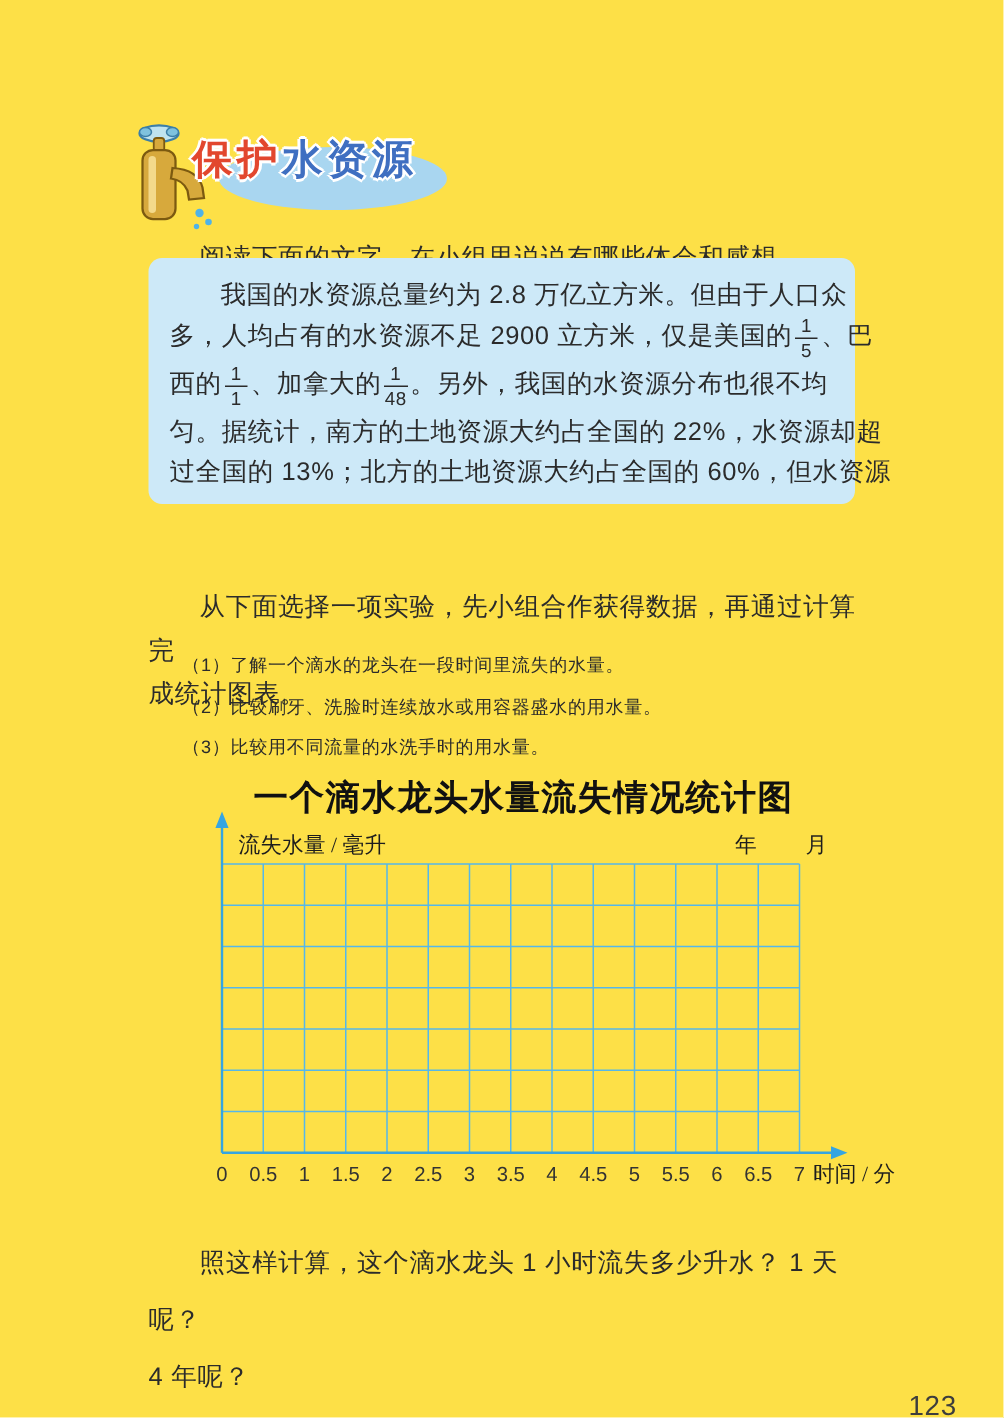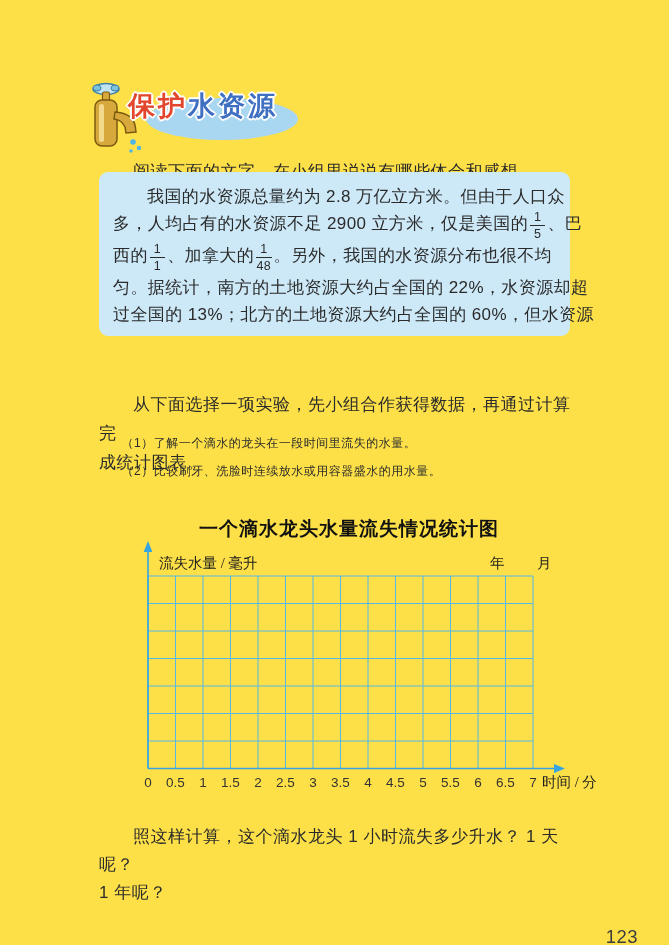--- a/index.html
+++ b/index.html
@@ -37,29 +37,29 @@
   #task-intro{top:373px;}
   #task-intro .tline{display:block;}
   #task-intro .tline.first{text-indent:2em;}
 
   .experiments{position:absolute;left:99px;top:430px;width:490px;}
   .exp-line{margin:0;font-size:12px;line-height:27.6px;letter-spacing:0.5px;
             padding-left:0;text-indent:1.88em;white-space:nowrap;}
 
   
   .chart-title{position:absolute;left:99px;top:516px;width:500px;text-align:center;
-               font-size:19px;font-weight:700;letter-spacing:1px;color:#111;}
+               font-size:23px;font-weight:700;letter-spacing:1px;color:#111;}
   .chart-svg{position:absolute;left:99px;top:540px;}
   .gridline{stroke:var(--grid,#55b7ea);stroke-width:1;}
   .axis{stroke:var(--axis,#35a5e2);stroke-width:1.6;fill:none;}
   .axis-arrow{fill:var(--axis,#35a5e2);stroke:none;}
   .tick{font-family:"Liberation Sans",sans-serif;font-size:13.5px;fill:#333;text-anchor:middle;}
   .chart-label{font-family:"Liberation Serif",serif;font-size:14.5px;fill:#1d1d1d;}
 
-  #closing{top:806px;line-height:28px;}
+  #closing{top:806px;line-height:38px;}
   #closing .cline{display:block;}
   #closing .cline.first{text-indent:2em;}
 
   .page-number{position:absolute;right:31px;top:926px;font-size:18.5px;color:#3d3d3d;
                letter-spacing:0.5px;}
 </style>
 </head>
 <body>
 
 <div class="page">
@@ -98,20 +98,21 @@
     </div>
 
   <p class="para" id="task-intro">
     <span class="tline first">从下面选择一项实验，先小组合作获得数据，再通过计算完</span>
     <span class="tline">成统计图表。</span>
   </p>
 
   <div class="experiments">
       <p class="exp-line">（1）了解一个滴水的龙头在一段时间里流失的水量。</p>
       <p class="exp-line">（2）比较刷牙、洗脸时连续放水或用容器盛水的用水量。</p>
+      <p class="exp-line">（3）比较用不同流量的水洗手时的用水量。</p>
     </div>
 
   <div class="chart-title">一个滴水龙头水量流失情况统计图</div>
   <svg class="chart-svg" width="500" height="262" viewBox="0 0 500 262">
     <g id="grid-g">
         <line x1="49" x2="49" y1="36" y2="228.5" class="gridline"></line>
         <line x1="76.5" x2="76.5" y1="36" y2="228.5" class="gridline"></line>
         <line x1="104" x2="104" y1="36" y2="228.5" class="gridline"></line>
         <line x1="131.5" x2="131.5" y1="36" y2="228.5" class="gridline"></line>
         <line x1="159" x2="159" y1="36" y2="228.5" class="gridline"></line>
@@ -157,17 +158,17 @@
         <text x="434" y="247" class="tick">7</text>
       </g>
     <text class="chart-label" x="60" y="28">流失水量 / 毫升</text>
     <text class="chart-label" x="391" y="28">年</text>
     <text class="chart-label" x="438" y="28">月</text>
     <text class="chart-label" x="443" y="247">时间 / 分</text>
   </svg>
 
   <p class="para" id="closing">
     <span class="cline first">照这样计算，这个滴水龙头 1 小时流失多少升水？ 1 天呢？</span>
-    <span class="cline">1 年呢？</span>
+    <span class="cline">4 年呢？</span>
   </p>
 
   <div class="page-number">123</div>
 </div>
 
 </body></html>

